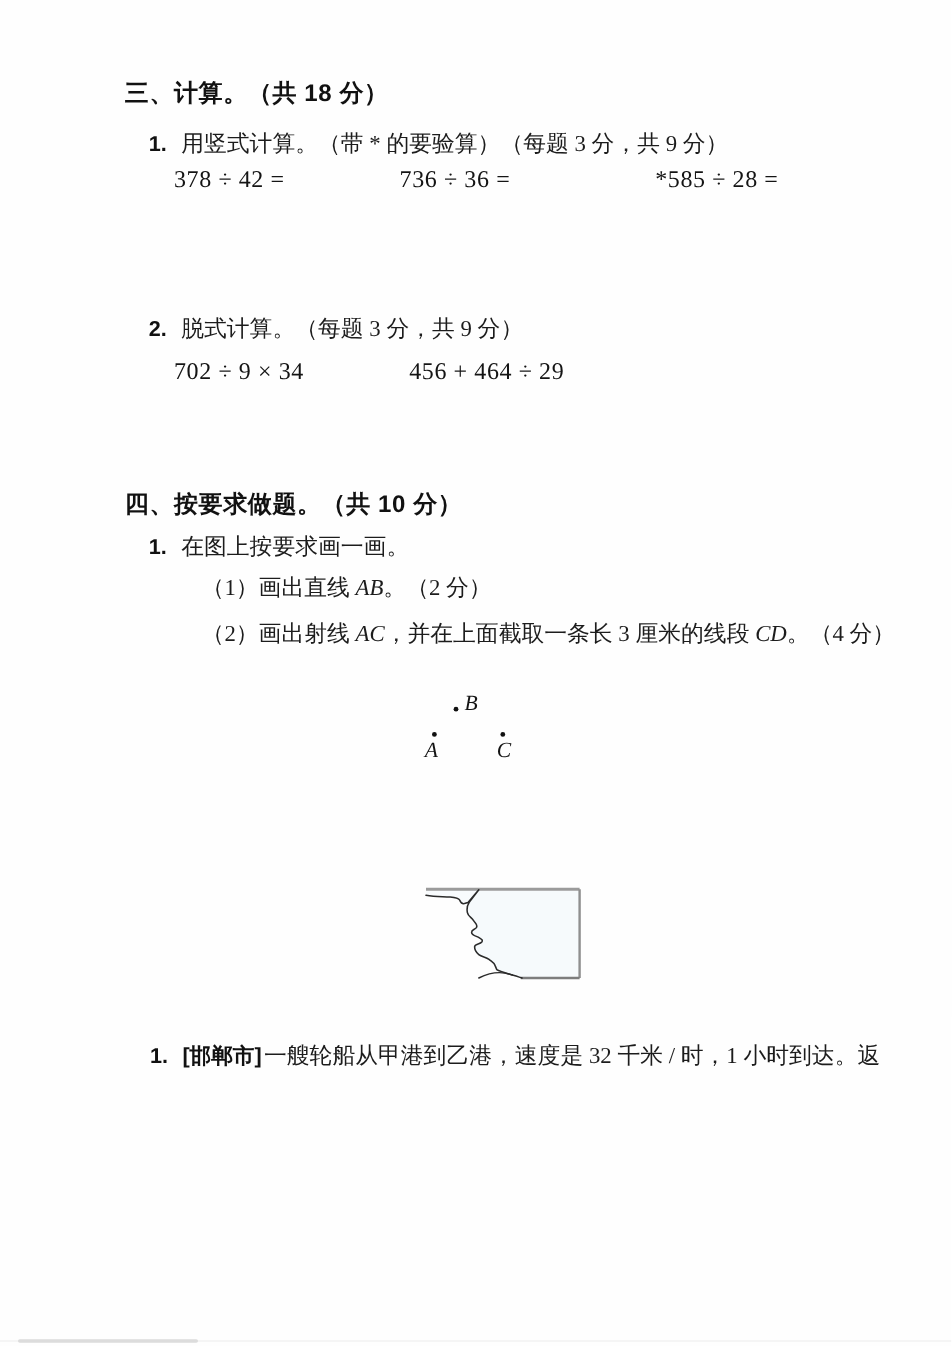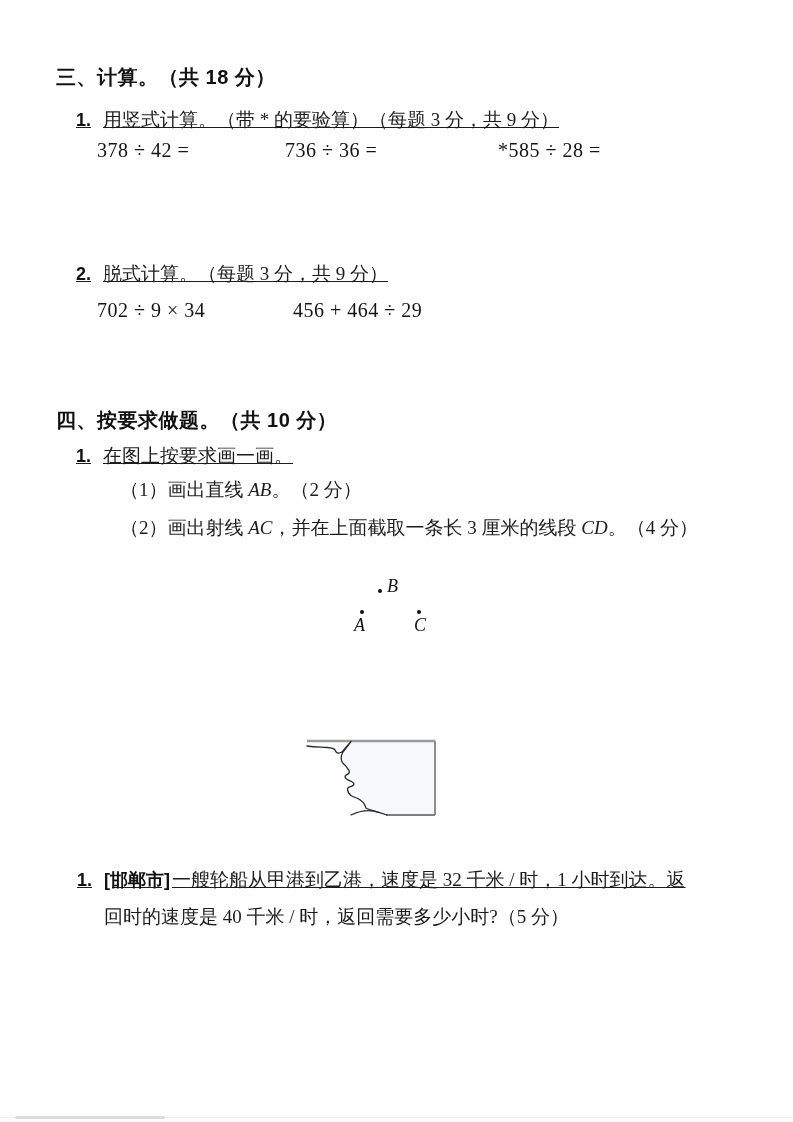--- a/index.html
+++ b/index.html
@@ -1,26 +1,26 @@
 <!DOCTYPE html>
 <html><head>
 <meta charset="utf-8">
 <style>
   html,body{margin:0;padding:0;background:#ffffff;}
   .page{
     position:relative;width:793px;height:1122px;background:#fefefe;
     overflow:hidden;color:#1c1c1c;
     font-family:"Liberation Serif", serif;
   }
-  .abs{position:absolute;white-space:nowrap;}
+  .abs{position:absolute;white-space:nowrap;margin-left:48px;}
   .heading{
     font-family:"Liberation Sans", sans-serif;
     font-weight:700;font-size:20px;letter-spacing:0.5px;color:#111;
   }
-  .qline{font-size:19px;text-decoration:underline;}
+  .qline{font-size:19px;}
   .qnum{
     font-family:"Liberation Sans", sans-serif;
     font-weight:600;font-size:18px;margin-right:12px;color:#111;
   }
   .body-text{font-size:19px;color:#1c1c1c;}
   .eq{font-size:20px;color:#141414;letter-spacing:0.5px;text-align:center;}
   .math{font-style:italic;font-family:"Liberation Serif", serif;}
   .pt-dot{position:absolute;width:4px;height:4px;border-radius:50%;background:#111;}
   .pt-label{position:absolute;font-style:italic;font-size:18px;color:#141414;font-family:"Liberation Serif", serif;}
   .scanline{position:absolute;}
@@ -85,18 +85,17 @@
                C51,49 46.5,48.5 46.5,51 C46.5,54 47.5,55.5 50,57.5 C52.5,59.5 56,59.5 58.5,61.5
                C61,63.5 62.5,64 63.5,66.5 L65,70 C69,72.5 77,73.5 86,77" stroke="#2b2b2b" stroke-width="1.3" fill="none" stroke-linejoin="round" stroke-linecap="round"></path>
       <path d="M50,77 C60,72 70,71.5 78,74.5" stroke="#2b2b2b" stroke-width="1.2" fill="none" stroke-linecap="round"></path>
     </svg>
   </div>
 
 
   <div class="abs qline" style="left:77px;top:867px">
     <span class="qnum">1.</span><span class="qnum" style="margin-right:2px">[邯郸市]</span><span class="body-text">一艘轮船从甲港到乙港，速度是 32 千米 / 时，1 小时到达。返</span>
   </div>
-  <div class="abs body-text" style="left:104px;top:904px">回时的速度是 40 千米 / 时，返回需要多少小时?（5 分）</div>
 
   <div class="scanline" style="left:0;top:1117px;width:793px;height:1px;background:#efefef"></div>
   <div class="scanline" style="left:15px;top:1116px;width:150px;height:3px;background:#dcdcdc;border-radius:2px"></div>
 
 </div>
 
 </body></html>

